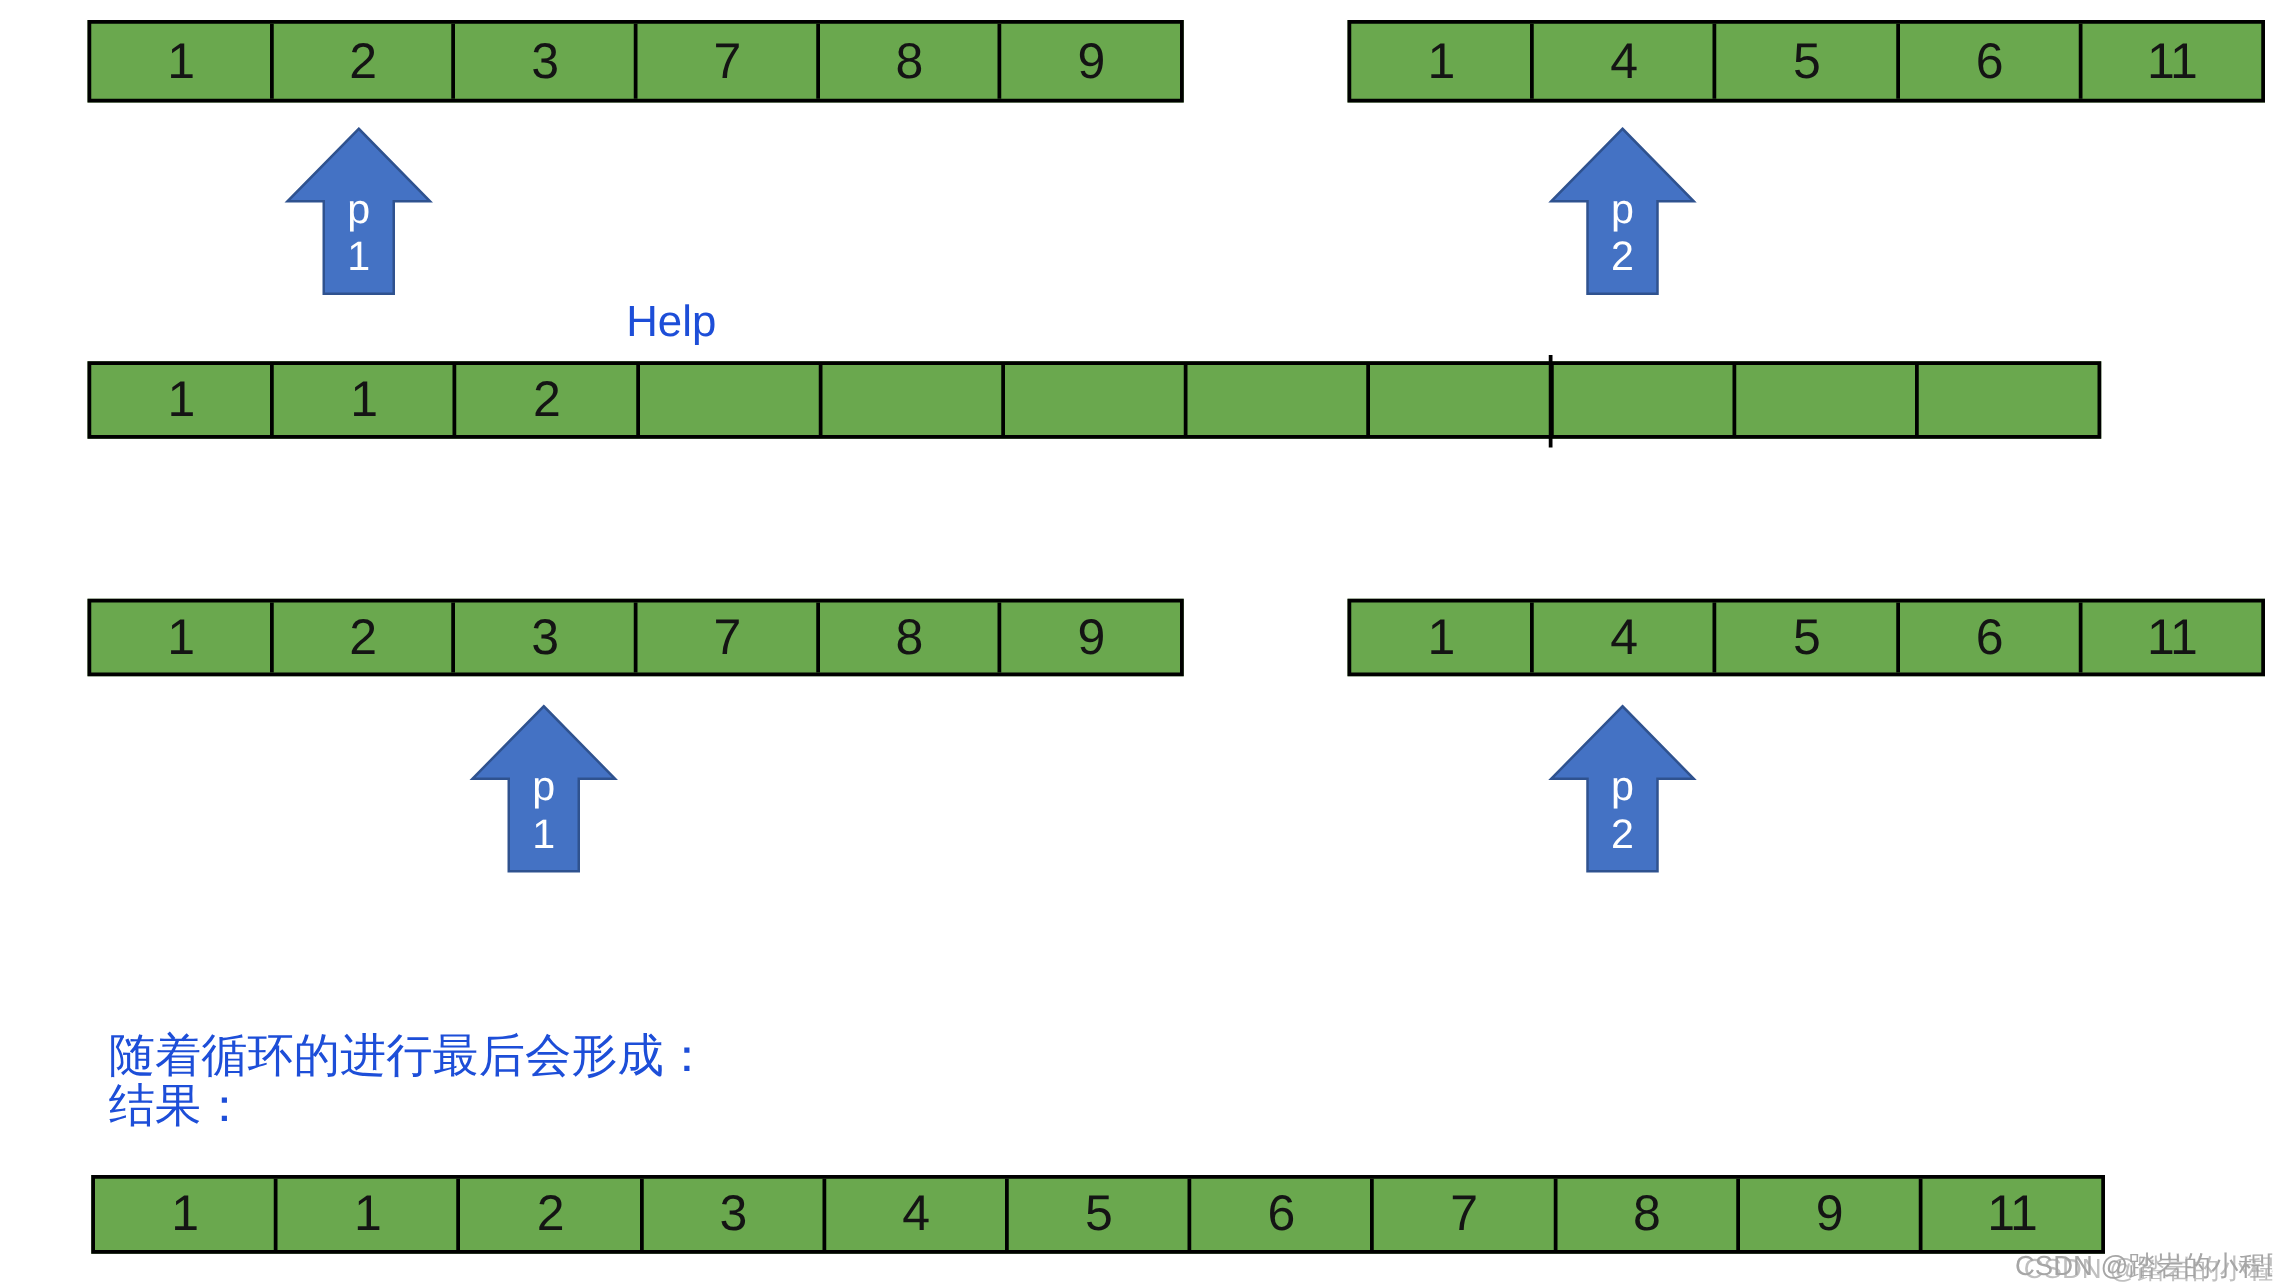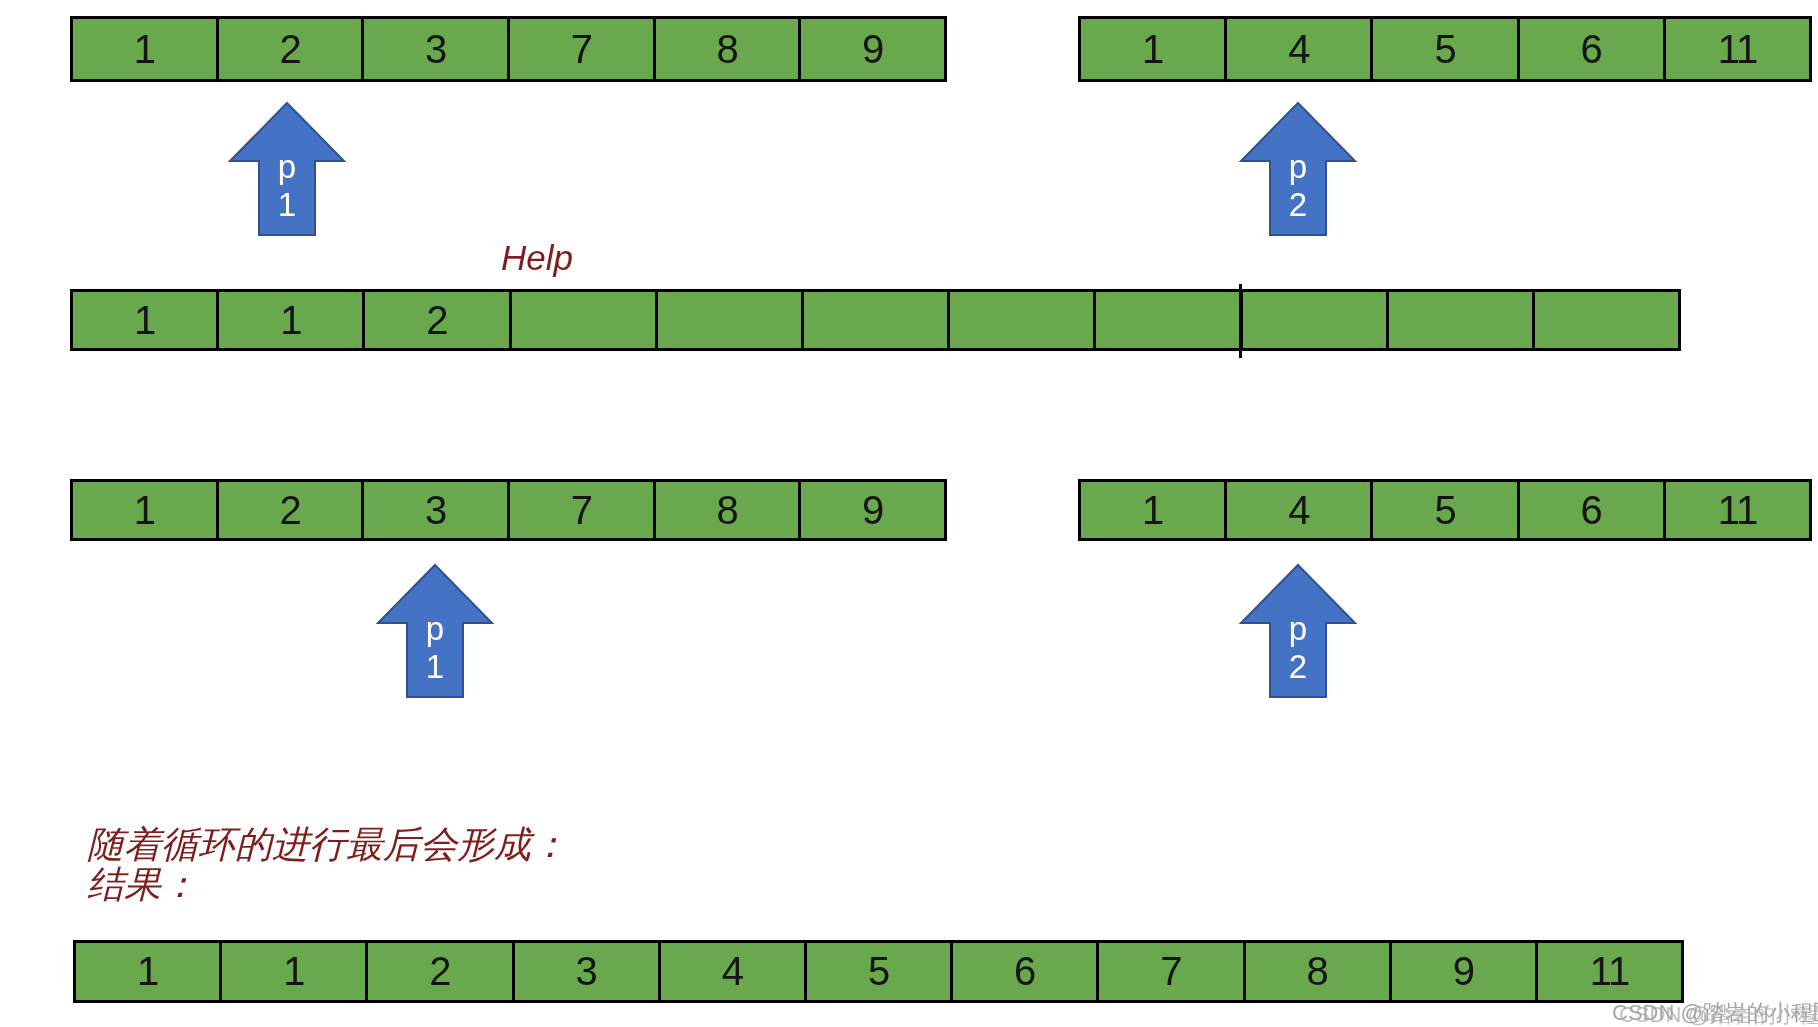--- a/index.html
+++ b/index.html
@@ -40,25 +40,24 @@
     left:0;top:48px;
     width:100%;
     text-align:center;
     color:#ffffff;
     font-size:33px;
     line-height:38px;
     font-weight:300;
   }
   .label-text{
     position:absolute;
-    color:#7f1d1d;
+    color:#1d4ed8;
     font-size:35px;
     font-weight:300;
     white-space:nowrap;
-    font-style:italic;
   }
   .help-cursor{
     position:absolute;
     width:3px;
     background:#000;
   }
   .watermark{
     position:absolute;
     color:#a6a6a6;
     font-size:22px;

